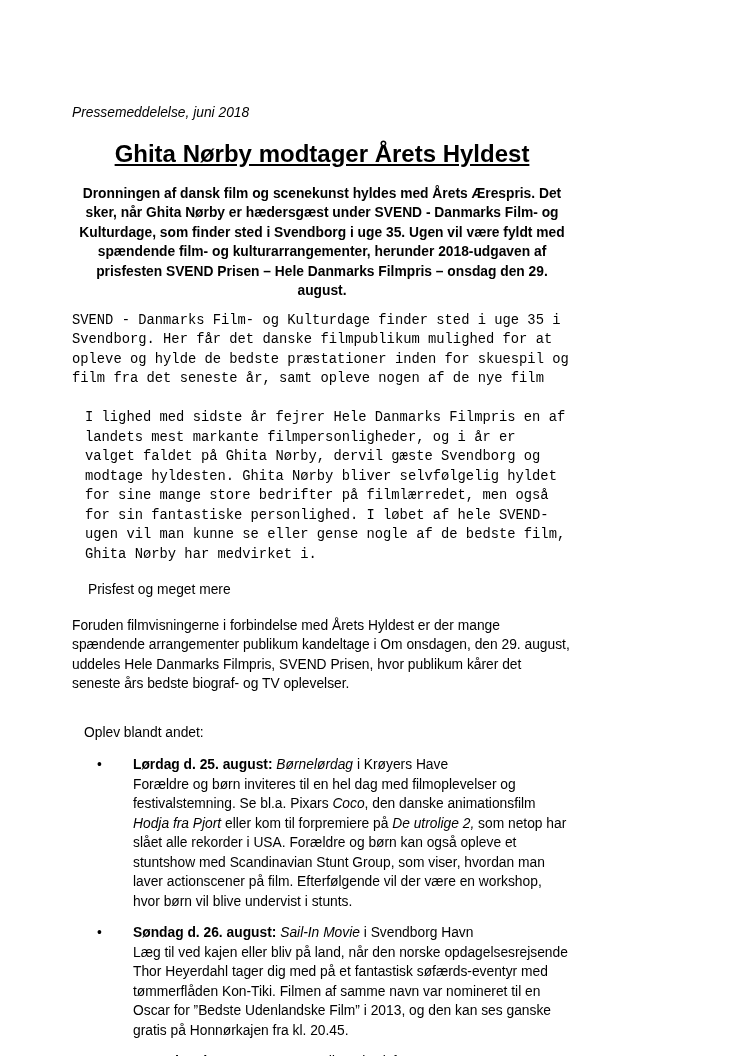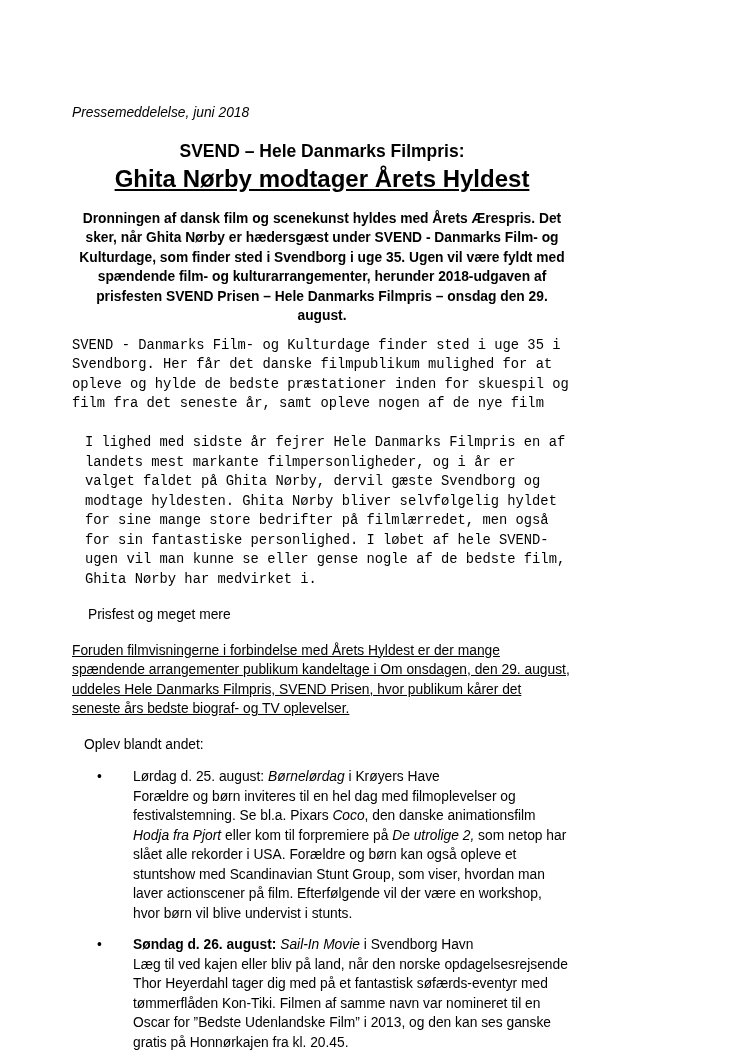--- a/index.html
+++ b/index.html
@@ -39,21 +39,21 @@
     font-weight: bold;
     text-align: center;
     margin: 0 0 10px 0;
   }
   .para { margin: 0 0 19.5px 0; font-family: Liberation Mono, monospace; }
   .para-tight { margin: 0 0 9px 13px; }
   .section-heading {
     font-weight: normal;
     margin: 16px;
   }
-  .section-body { margin: 0 0 16px 0; text-decoration: underline; }
+  .section-body { margin: 0 0 29px 0; }
   .list-intro { margin: 0 0 13px 12px; }
   ul.events {
     list-style: none;
     margin: 0;
     padding: 0;
   }
   ul.events li {
     position: relative;
     padding-left: 61px;
     margin: 0 0 12px 0;
@@ -64,38 +64,37 @@
     top: 0;
   }
 </style>
 </head>
 <body>
 
 <div class="page">
 
   <p class="dateline">Pressemeddelelse, juni 2018</p>
 
-  <p class="kicker">SVEND – Hele Danmarks Filmpris:</p>
   <h1 class="headline">Ghita Nørby modtager Årets Hyldest</h1>
 
   <p class="lead">Dronningen af dansk film og scenekunst hyldes med Årets Ærespris. Det sker, når Ghita Nørby er hædersgæst under SVEND - Danmarks Film- og Kulturdage, som finder sted i Svendborg i uge 35. Ugen vil være fyldt med spændende film- og kulturarrangementer, herunder 2018-udgaven af prisfesten SVEND Prisen – Hele Danmarks Filmpris – onsdag den 29. august.</p>
 
   <p class="para">SVEND - Danmarks Film- og Kulturdage finder sted i uge 35 i Svendborg. Her får det danske filmpublikum mulighed for at opleve og hylde de bedste præstationer inden for skuespil og film fra det seneste år, samt opleve nogen af de nye film</p>
 
   <p class="para para-tight">I lighed med sidste år fejrer Hele Danmarks Filmpris en af landets mest markante filmpersonligheder, og i år er valget faldet på Ghita Nørby, dervil gæste Svendborg og modtage hyldesten.  Ghita Nørby bliver selvfølgelig hyldet for sine mange store bedrifter på filmlærredet, men også for sin fantastiske personlighed. I løbet af hele SVEND-ugen vil man kunne se eller gense nogle af de bedste film, Ghita Nørby har medvirket i.</p>
 
   <p class="section-heading">Prisfest og meget mere</p>
   <p class="section-body">Foruden filmvisningerne i forbindelse med Årets Hyldest er der mange spændende arrangementer publikum kandeltage i Om onsdagen, den 29. august, uddeles Hele Danmarks Filmpris, SVEND Prisen, hvor publikum kårer det seneste års bedste biograf- og TV oplevelser.</p>
 
   <p class="list-intro">Oplev blandt andet:</p>
 
   <ul class="events">
     <li>
       <span class="bullet">•</span>
-      <span><span style="font-weight: normal;">Lørdag d. 25. august: </span><span style="font-style: italic;">Børnelørdag</span><span> i Krøyers Have</span></span><br>
+      <span><span style="font-weight: bold;">Lørdag d. 25. august: </span><span style="font-style: italic;">Børnelørdag</span><span> i Krøyers Have</span></span><br>
       <span><span>Forældre og børn inviteres til en hel dag med filmoplevelser og festivalstemning. Se bl.a. Pixars </span><span style="font-style: italic;">Coco</span><span>, den danske animationsfilm </span><span style="font-style: italic;">Hodja fra Pjort</span><span> eller kom til forpremiere på </span><span style="font-style: italic;">De utrolige 2,</span><span> som netop har slået alle rekorder i USA. Forældre og børn kan også opleve et stuntshow med Scandinavian Stunt Group, som viser, hvordan man laver actionscener på film. Efterfølgende vil der være en workshop, hvor børn vil blive undervist i stunts.</span></span>
     </li>
     <li>
       <span class="bullet">•</span>
       <span><span style="font-weight: bold;">Søndag d. 26. august: </span><span style="font-style: italic;">Sail-In Movie</span><span> i Svendborg Havn</span></span><br>
       <span><span>Læg til ved kajen eller bliv på land, når den norske opdagelsesrejsende Thor Heyerdahl tager dig med på et fantastisk søfærds-eventyr med tømmerflåden Kon-Tiki. Filmen af samme navn var nomineret til en Oscar for ”Bedste Udenlandske Film” i 2013, og den kan ses ganske gratis på Honnørkajen fra kl. 20.45.</span></span>
     </li>
     <li>
       <span class="bullet">•</span>
       <span><span style="font-weight: bold; padding-left: 16px;">Fredag d. 31. august: </span><span style="font-style: italic;">Svendborg</span><span> i Prisfest</span></span>

